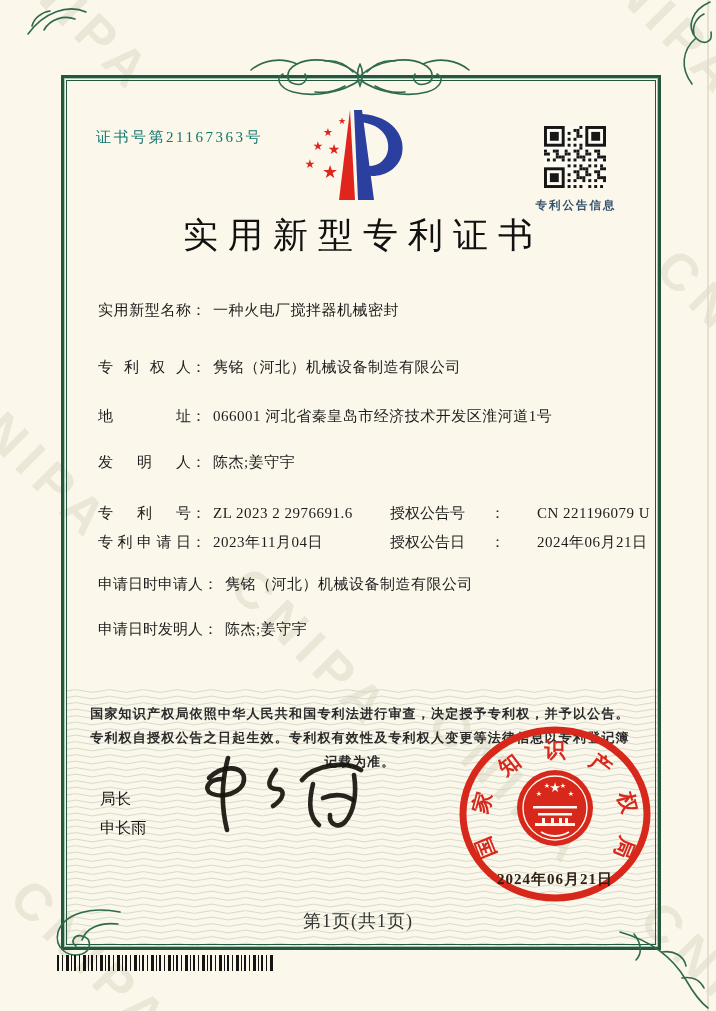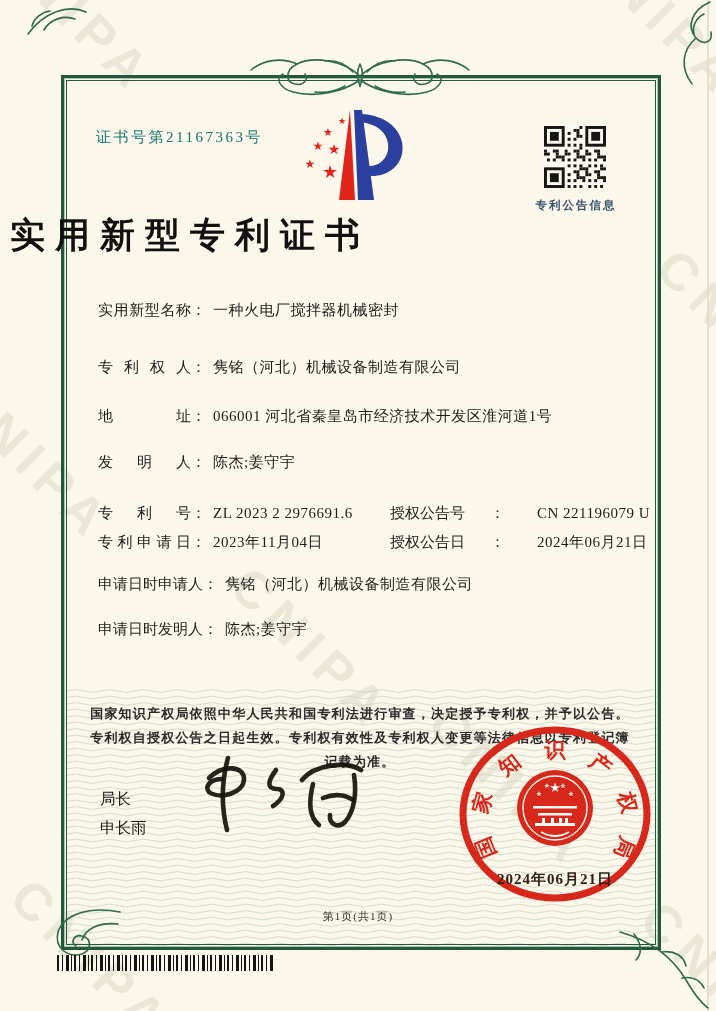--- a/index.html
+++ b/index.html
@@ -28,22 +28,22 @@
   .content{position:absolute;inset:0;z-index:4;}
 
   .cert-no{position:absolute;left:96px;top:128px;font-size:15px;letter-spacing:2.5px;color:#0f766e;}
 
   .logo{position:absolute;left:292px;top:106px;}
 
   .qr{position:absolute;left:544px;top:126px;width:62px;height:62px;background:#fdfaf1;}
   .qr-caption{position:absolute;left:524px;top:198px;width:104px;text-align:center;
               font-size:11.5px;font-weight:700;letter-spacing:2px;color:#33506b;}
 
-  .title{position:absolute;left:0;right:0;top:212px;
-         font-size:35px;font-weight:700;letter-spacing:10px;text-indent:10px;color:#111;}
+  .title{position:absolute;left:0;right:0;top:212px;text-align:center;
+         font-size:35px;font-weight:400;letter-spacing:10px;text-indent:10px;color:#111;}
 
   .row{position:absolute;left:98px;width:560px;display:flex;font-size:15px;line-height:20px;}
   .lbl{display:inline-block;}
   .w6{width:93px;text-align:justify;text-align-last:justify;}
   .colon{margin-right:7px;}
   .val{letter-spacing:.5px;}
   .col2{position:absolute;left:292px;top:0;display:flex;gap:25px;}
 
   .legal{position:absolute;left:84px;top:682px;width:552px;text-align:center;
          font-size:13px;line-height:24px;letter-spacing:1.2px;font-weight:600;color:#2a2a2a;margin-top:20px;}
@@ -52,21 +52,21 @@
            font-size:15.5px;line-height:29px;color:#151515;}
 
   .signature{position:absolute;left:196px;top:748px;z-index:5;}
   .signature path{fill:none;stroke:#17120d;stroke-width:4.6;stroke-linecap:round;stroke-linejoin:round;opacity:.93;}
 
   .seal{position:absolute;left:455px;top:726px;z-index:5;}
   #seal-ring text{fill:#d8271b;font-size:21px;font-weight:700;font-family:"Liberation Serif",serif;}
   .seal-date{font-size:15px;font-weight:700;fill:#2f2014;letter-spacing:1px;
              font-family:"Liberation Serif",serif;}
 
-  .page-no{position:absolute;left:0;right:0;top:909px;text-align:center;font-size:11px;
+  .page-no{position:absolute;left:0;right:0;top:909px;text-align:center;font-size:18px;
            letter-spacing:1px;color:#333;z-index:4;}
 
   .barcode{position:absolute;left:57px;top:955px;width:216px;height:16px;z-index:4;
     background:
       repeating-linear-gradient(90deg,#141414 0 2px,rgba(0,0,0,0) 2px 5px,#141414 5px 6px,rgba(0,0,0,0) 6px 9px,#141414 9px 12px,rgba(0,0,0,0) 12px 14px,#141414 14px 15px,rgba(0,0,0,0) 15px 17px);}
 </style>
 </head>
 <body>
 
 <div class="page">

